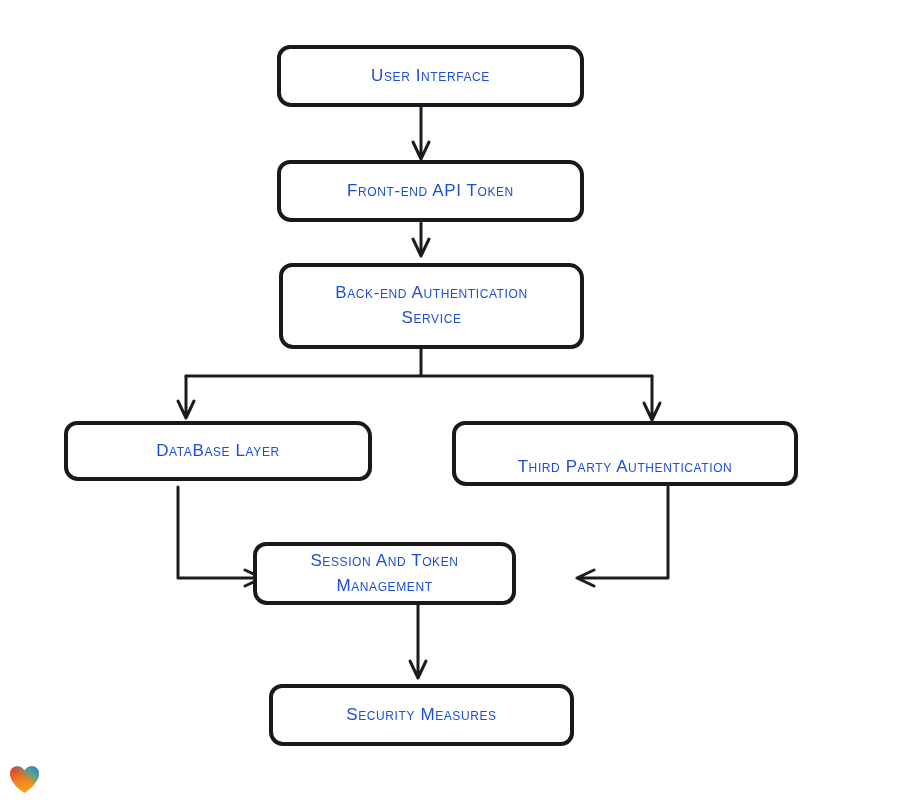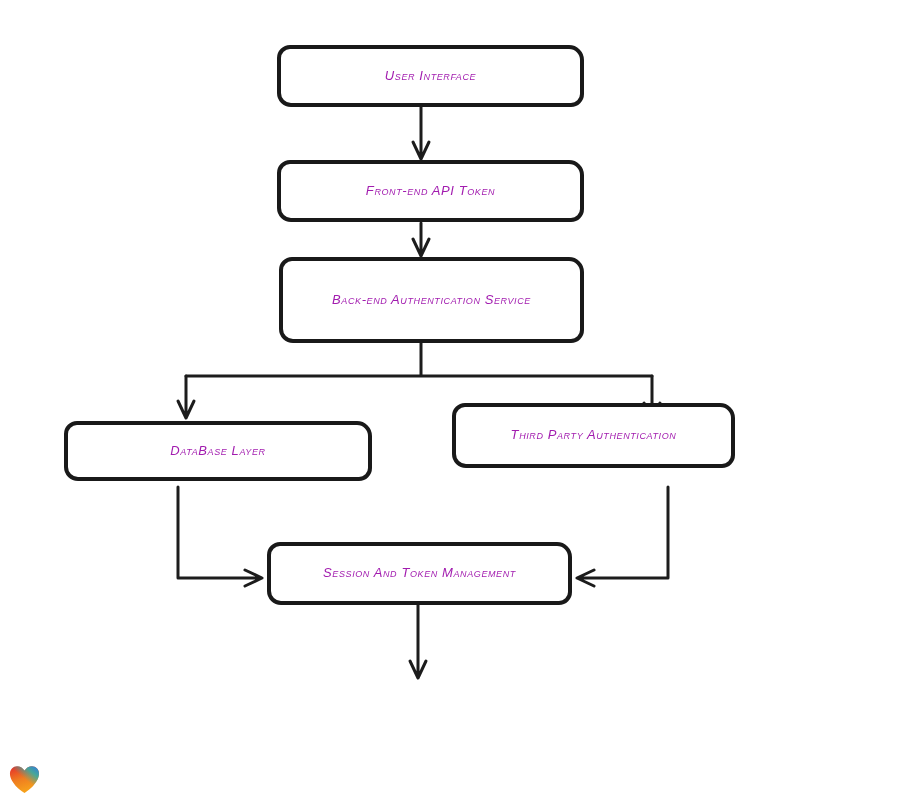--- a/index.html
+++ b/index.html
@@ -33,36 +33,35 @@
     box-sizing: border-box;
     background: #ffffff;
     border: 4px solid #191919;
     border-radius: 13px 15px 13px 14px;
     display: flex;
     align-items: center;
     justify-content: center;
     text-align: center;
   }
   .node .label {
-    font-size: 13px;
-    font-style: italic;
+    font-size: 17px;
     font-variant: small-caps;
     letter-spacing: 0.6px;
     line-height: 1.45;
-    color: #a21caf;
+    color: #1d4ed8;
     padding: 2px 10px;
   }
   .node.narrow .label { max-width: 225px; }
 
   .n1 { left: 277px; top: 45px;  width: 307px; height: 62px; }
   .n2 { left: 277px; top: 160px; width: 307px; height: 62px; }
-  .n3 { left: 279px; top: 257px; width: 305px; height: 86px; }
+  .n3 { left: 279px; top: 263px; width: 305px; height: 86px; }
   .n4 { left: 64px;  top: 421px; width: 308px; height: 60px; }
-  .n5 { left: 452px; top: 403px; width: 283px; height: 65px; }
-  .n6 { left: 267px; top: 542px; width: 305px; height: 63px; }
+  .n5 { left: 452px; top: 421px; width: 346px; height: 65px; align-items: flex-end; }
+  .n6 { left: 253px; top: 542px; width: 263px; height: 63px; }
   .n7 { left: 269px; top: 684px; width: 305px; height: 62px; }
 
   .logo {
     position: absolute;
     left: 7px;
     top: 762px;
     width: 35px;
     height: 33px;
     cursor: pointer;
   }
@@ -109,20 +108,23 @@
   </div>
 
   <div class="node n5">
     <span class="label">Third Party Authentication</span>
   </div>
 
   <div class="node n6 narrow">
     <span class="label">Session And Token Management</span>
   </div>
 
+  <div class="node n7">
+    <span class="label">Security Measures</span>
+  </div>
 
   <div class="logo">
     <svg viewBox="0 0 34 32" xmlns="http://www.w3.org/2000/svg">
       <defs>
         <linearGradient id="heart-warm" x1="0" y1="0" x2="0.35" y2="1">
           <stop offset="0" stop-color="#e62a2b"></stop>
           <stop offset="0.55" stop-color="#ef7d20"></stop>
           <stop offset="1" stop-color="#f6a11c"></stop>
         </linearGradient>
         <linearGradient id="heart-cool" x1="1" y1="0.05" x2="0.35" y2="0.8">

